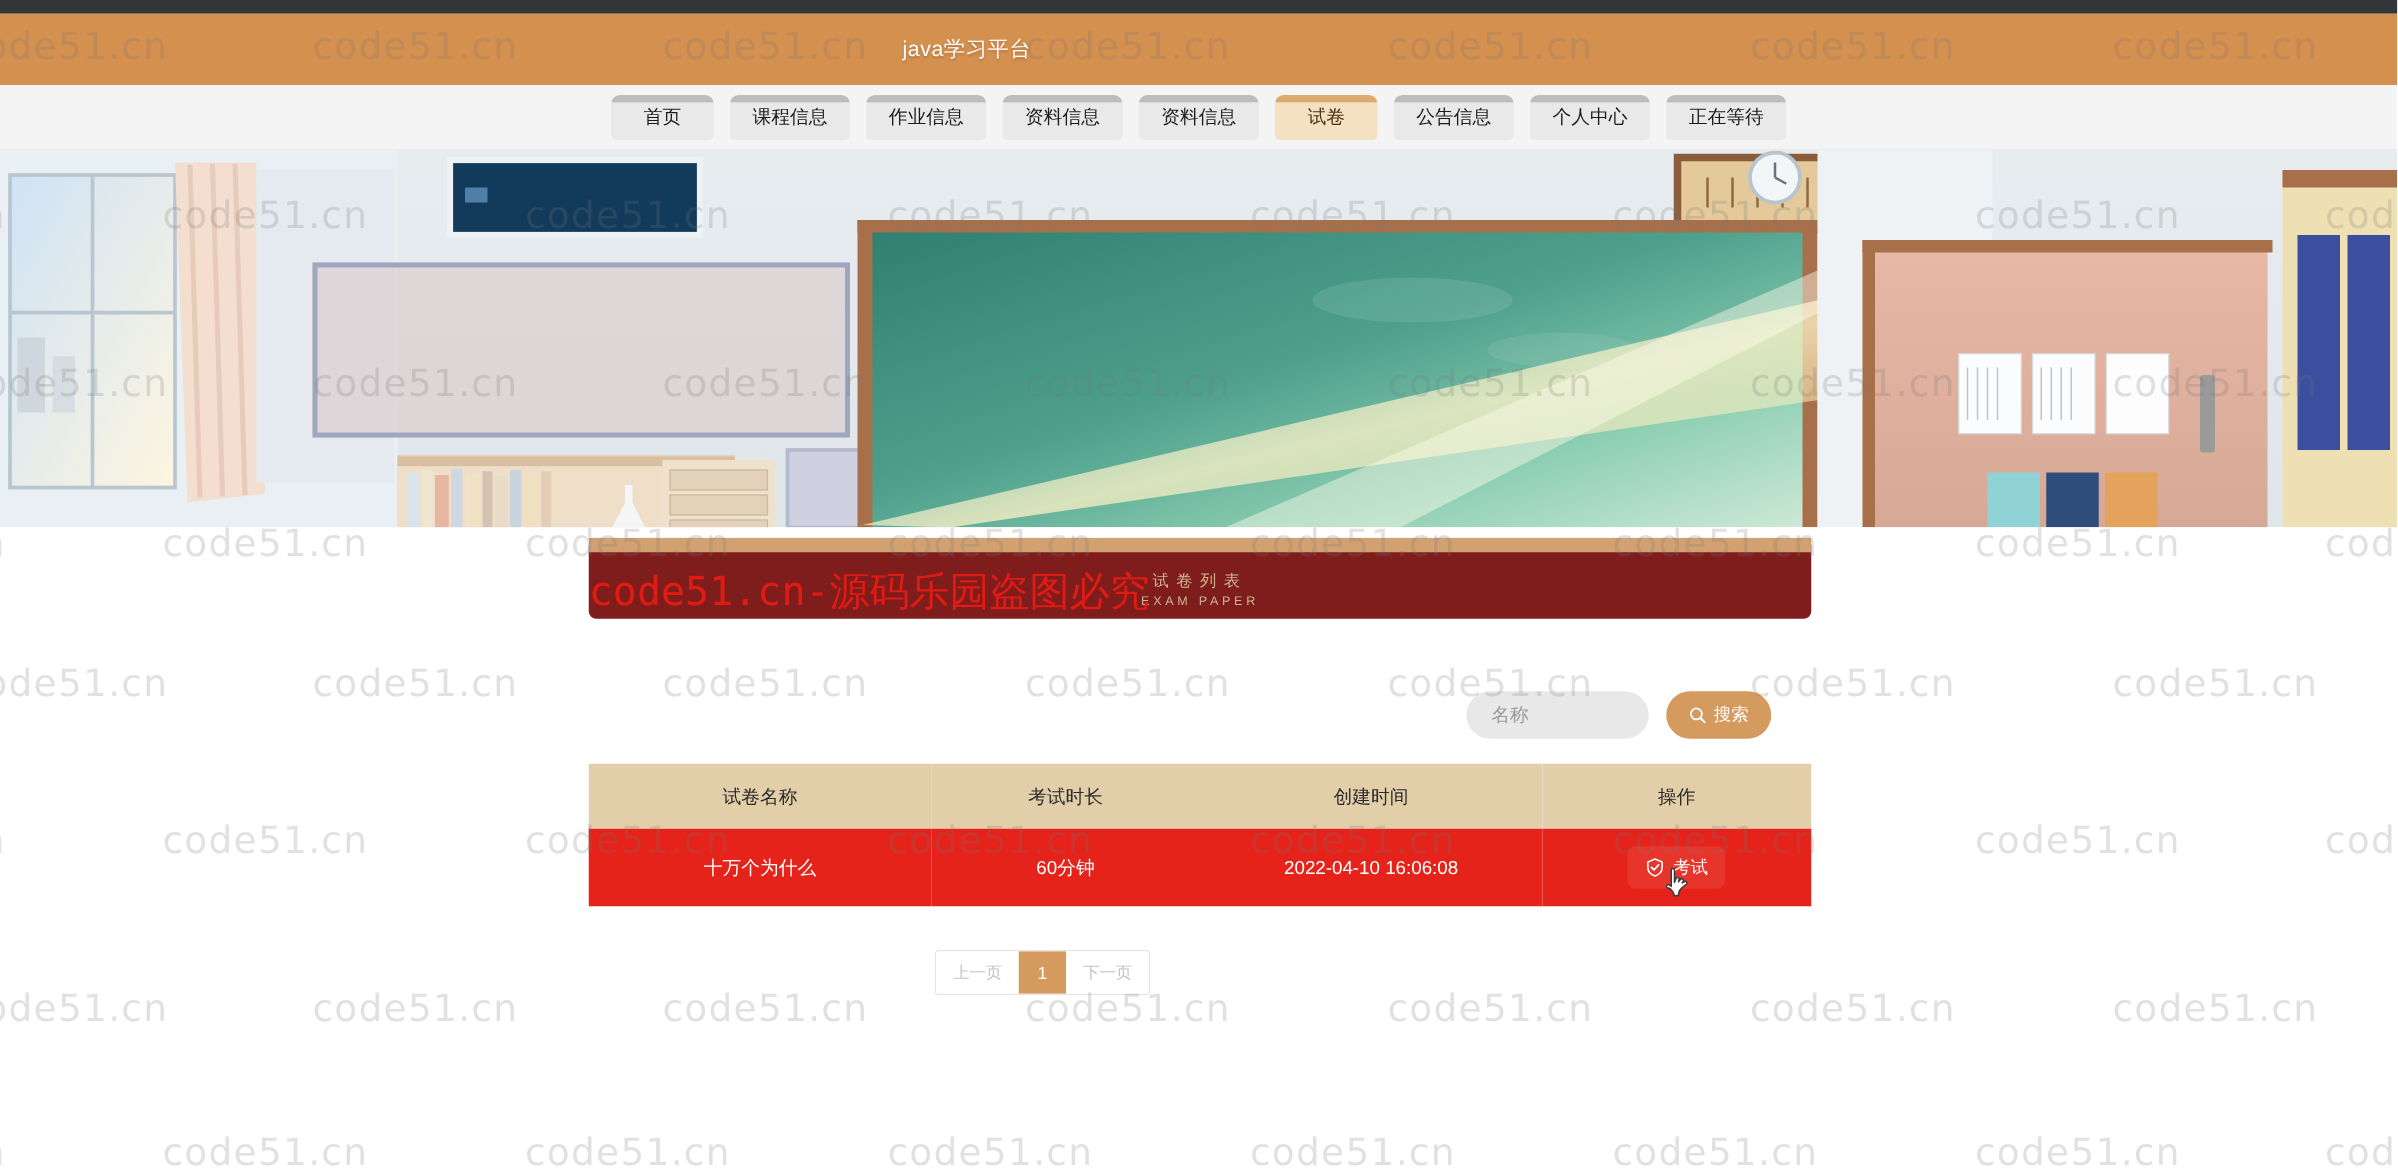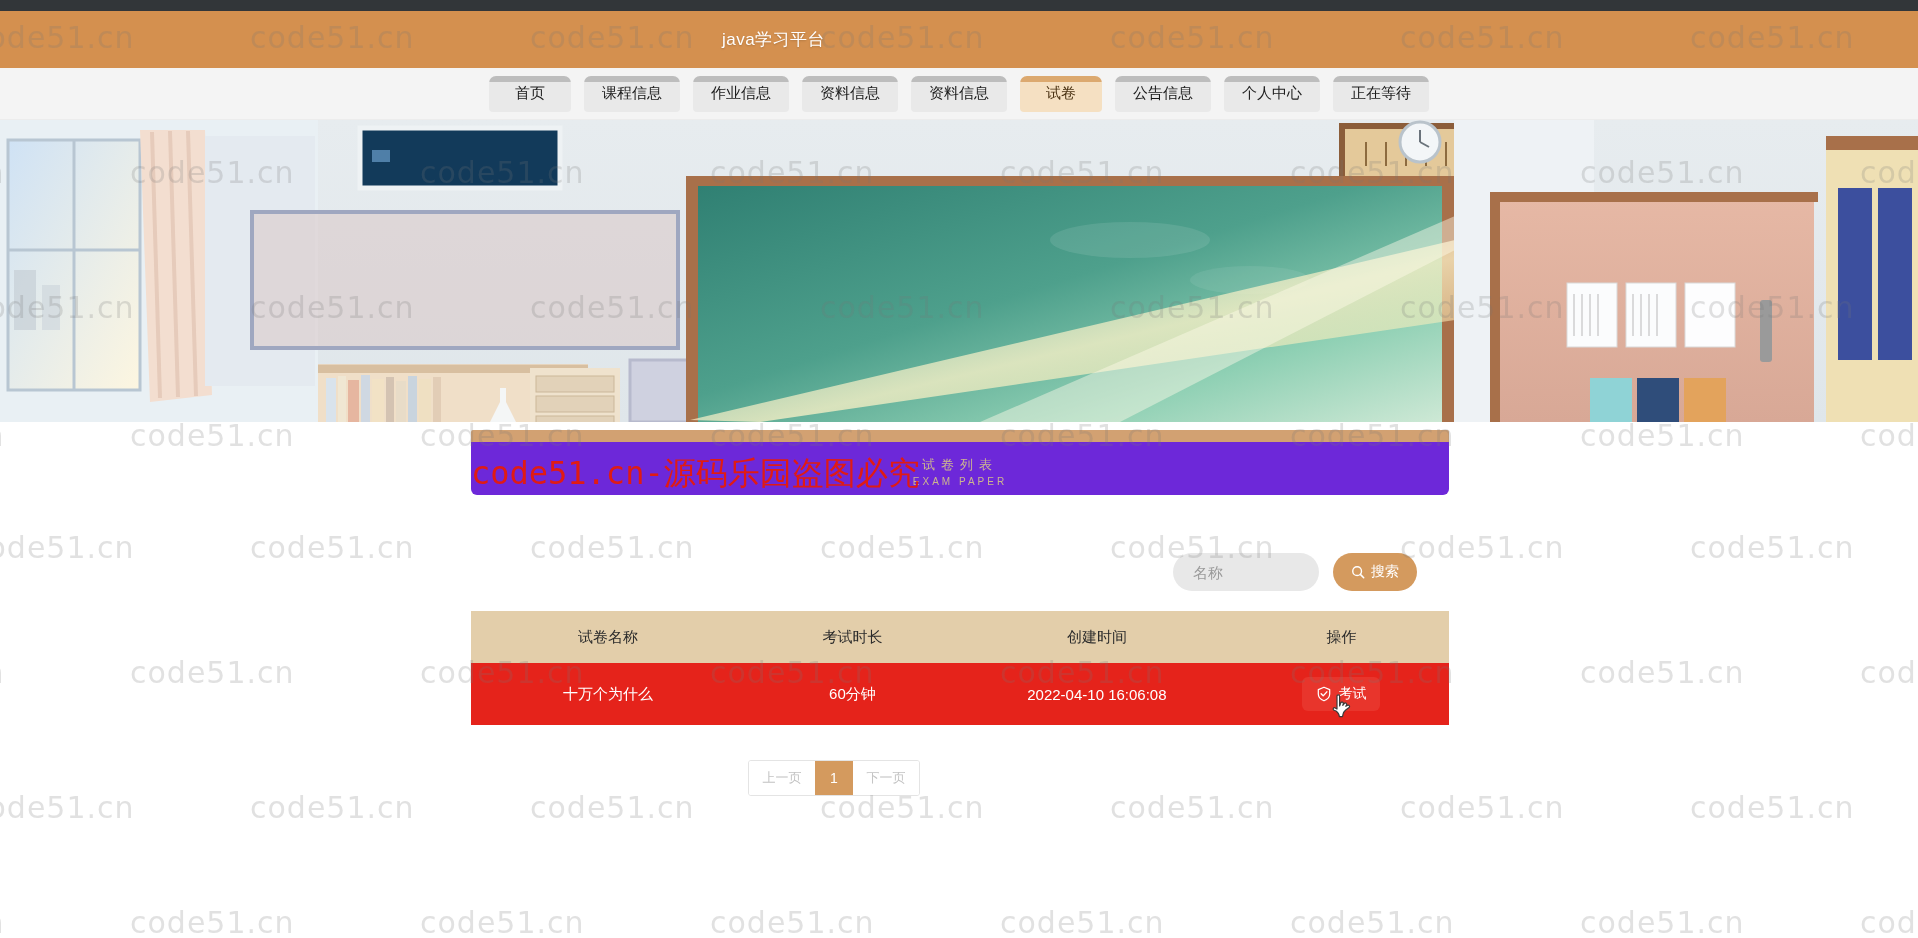--- a/index.html
+++ b/index.html
@@ -59,21 +59,21 @@
   .hero svg { display:block; width: 1918px; height: 302px; }
 
   
   .content {
     position: absolute; top: 422px; left: 0; width: 1918px; height: 495px;
     background: #ffffff;
   }
 
   .panel-card {
     position: absolute; top: 8px; left: 471px; width: 978px; height: 65px;
-    background: #6d28d9;
+    background: #7f1d1d;
     border-top: 12px solid #d2a172;
     border-radius: 2px 2px 6px 6px;
   }
   .panel-card-title {
     position: absolute; top: 14px; left: 0; width: 978px;
     text-align: center; font-size: 13px; color: #cdb68f;
     letter-spacing: 6px;
   }
   .panel-card-sub {
     position: absolute; top: 34px; left: 0; width: 978px;

